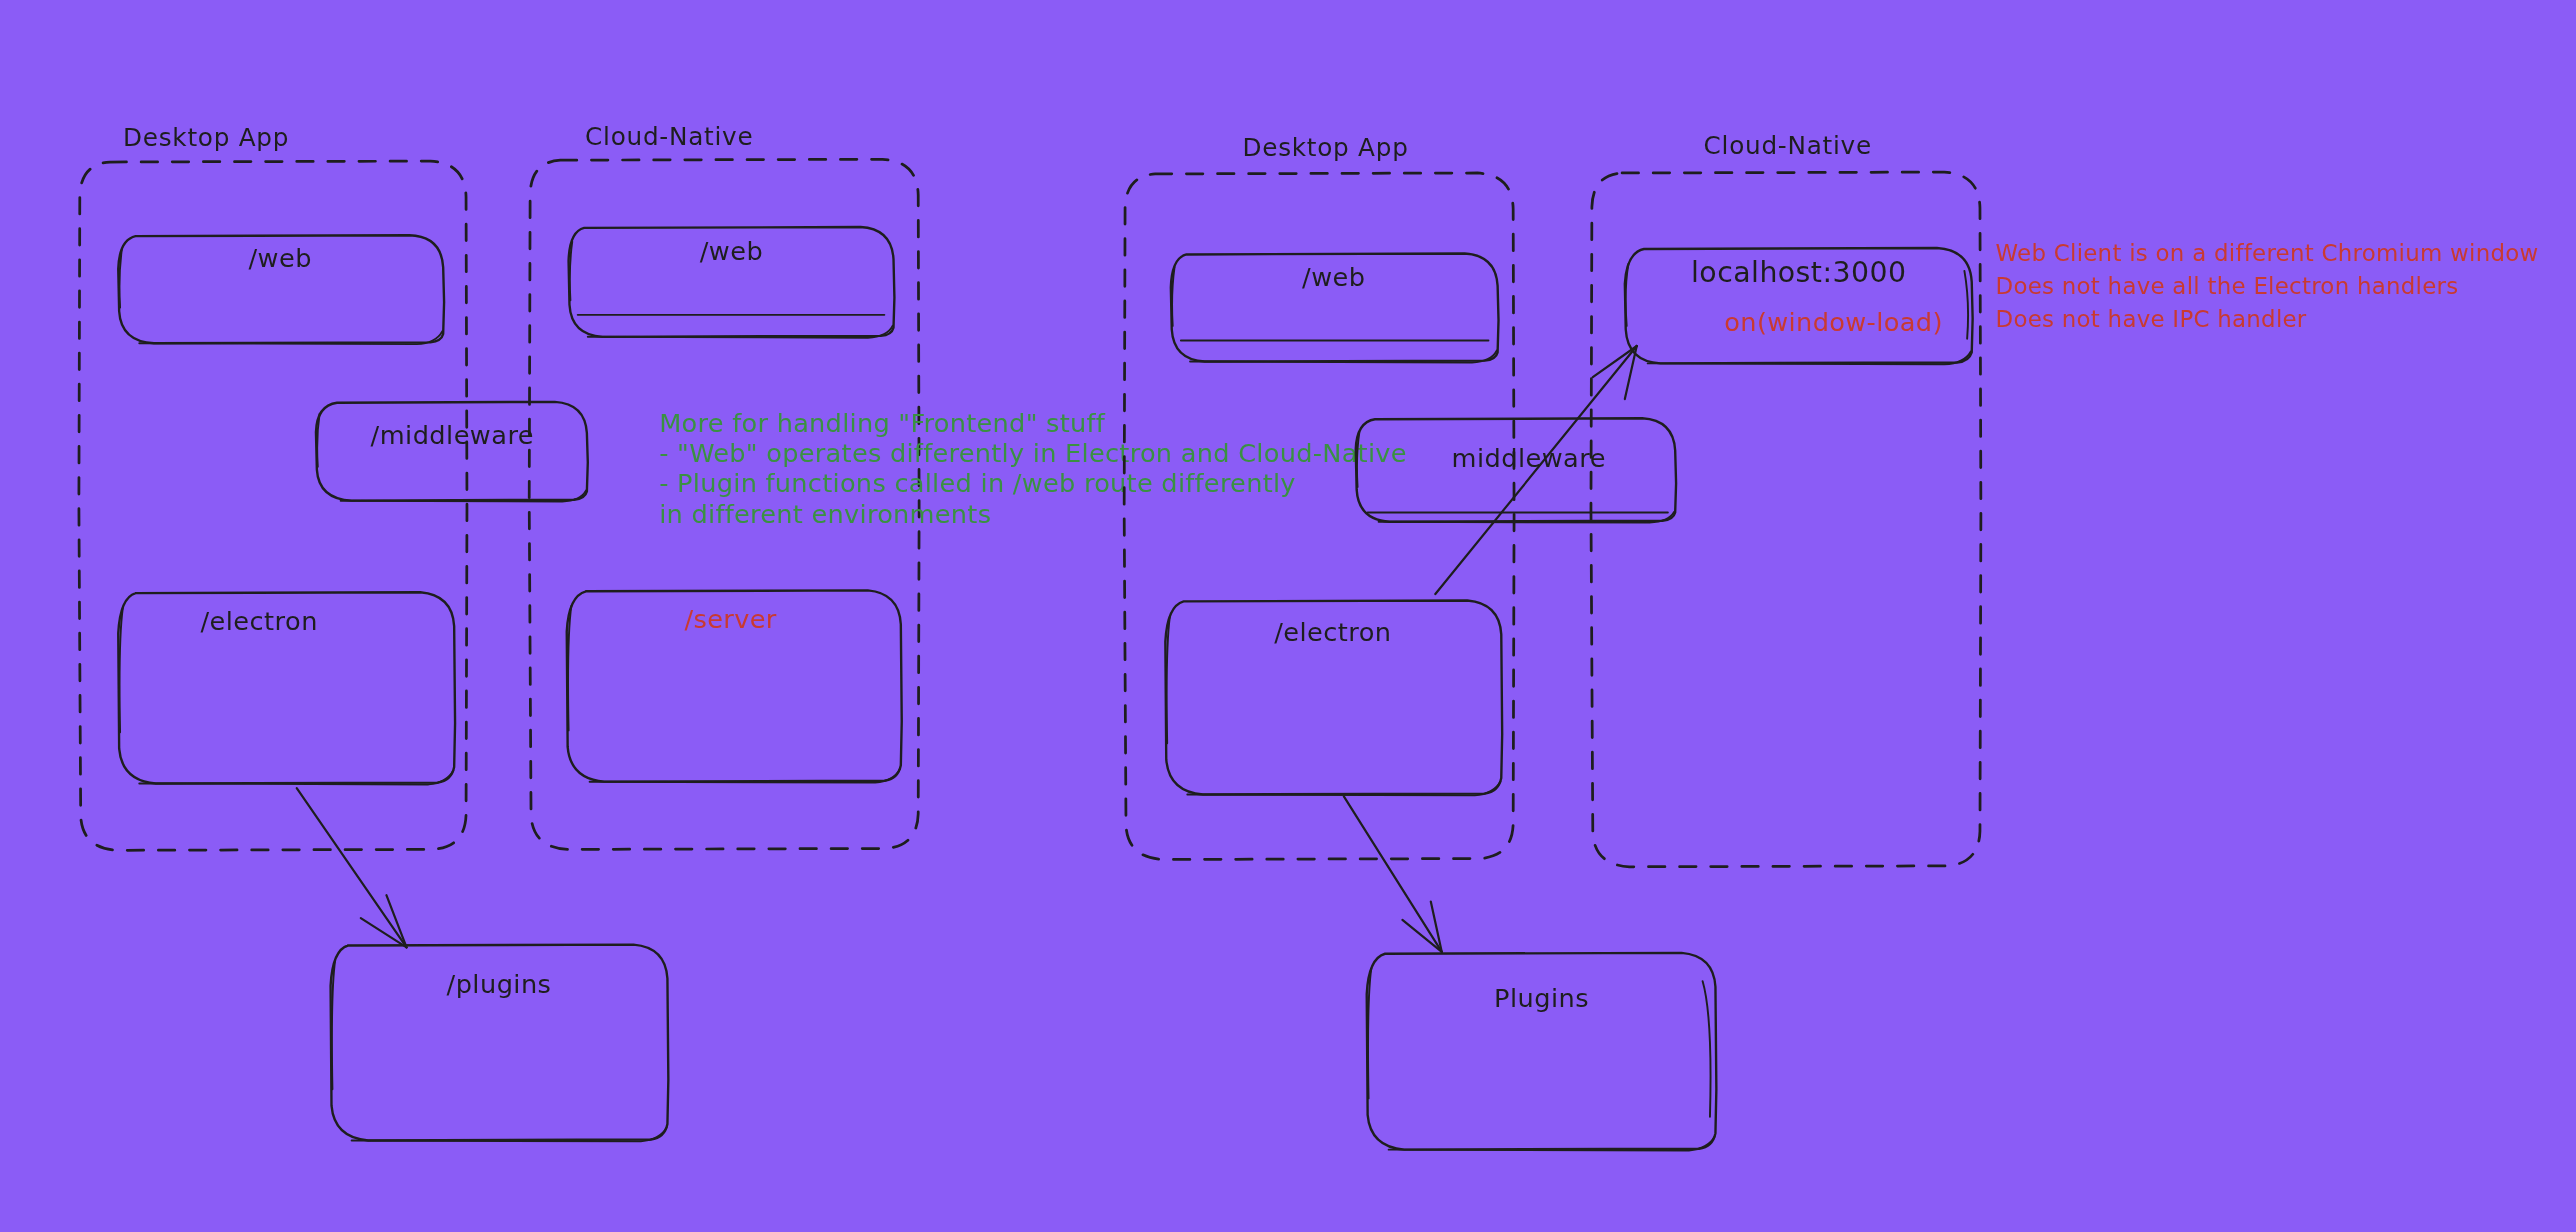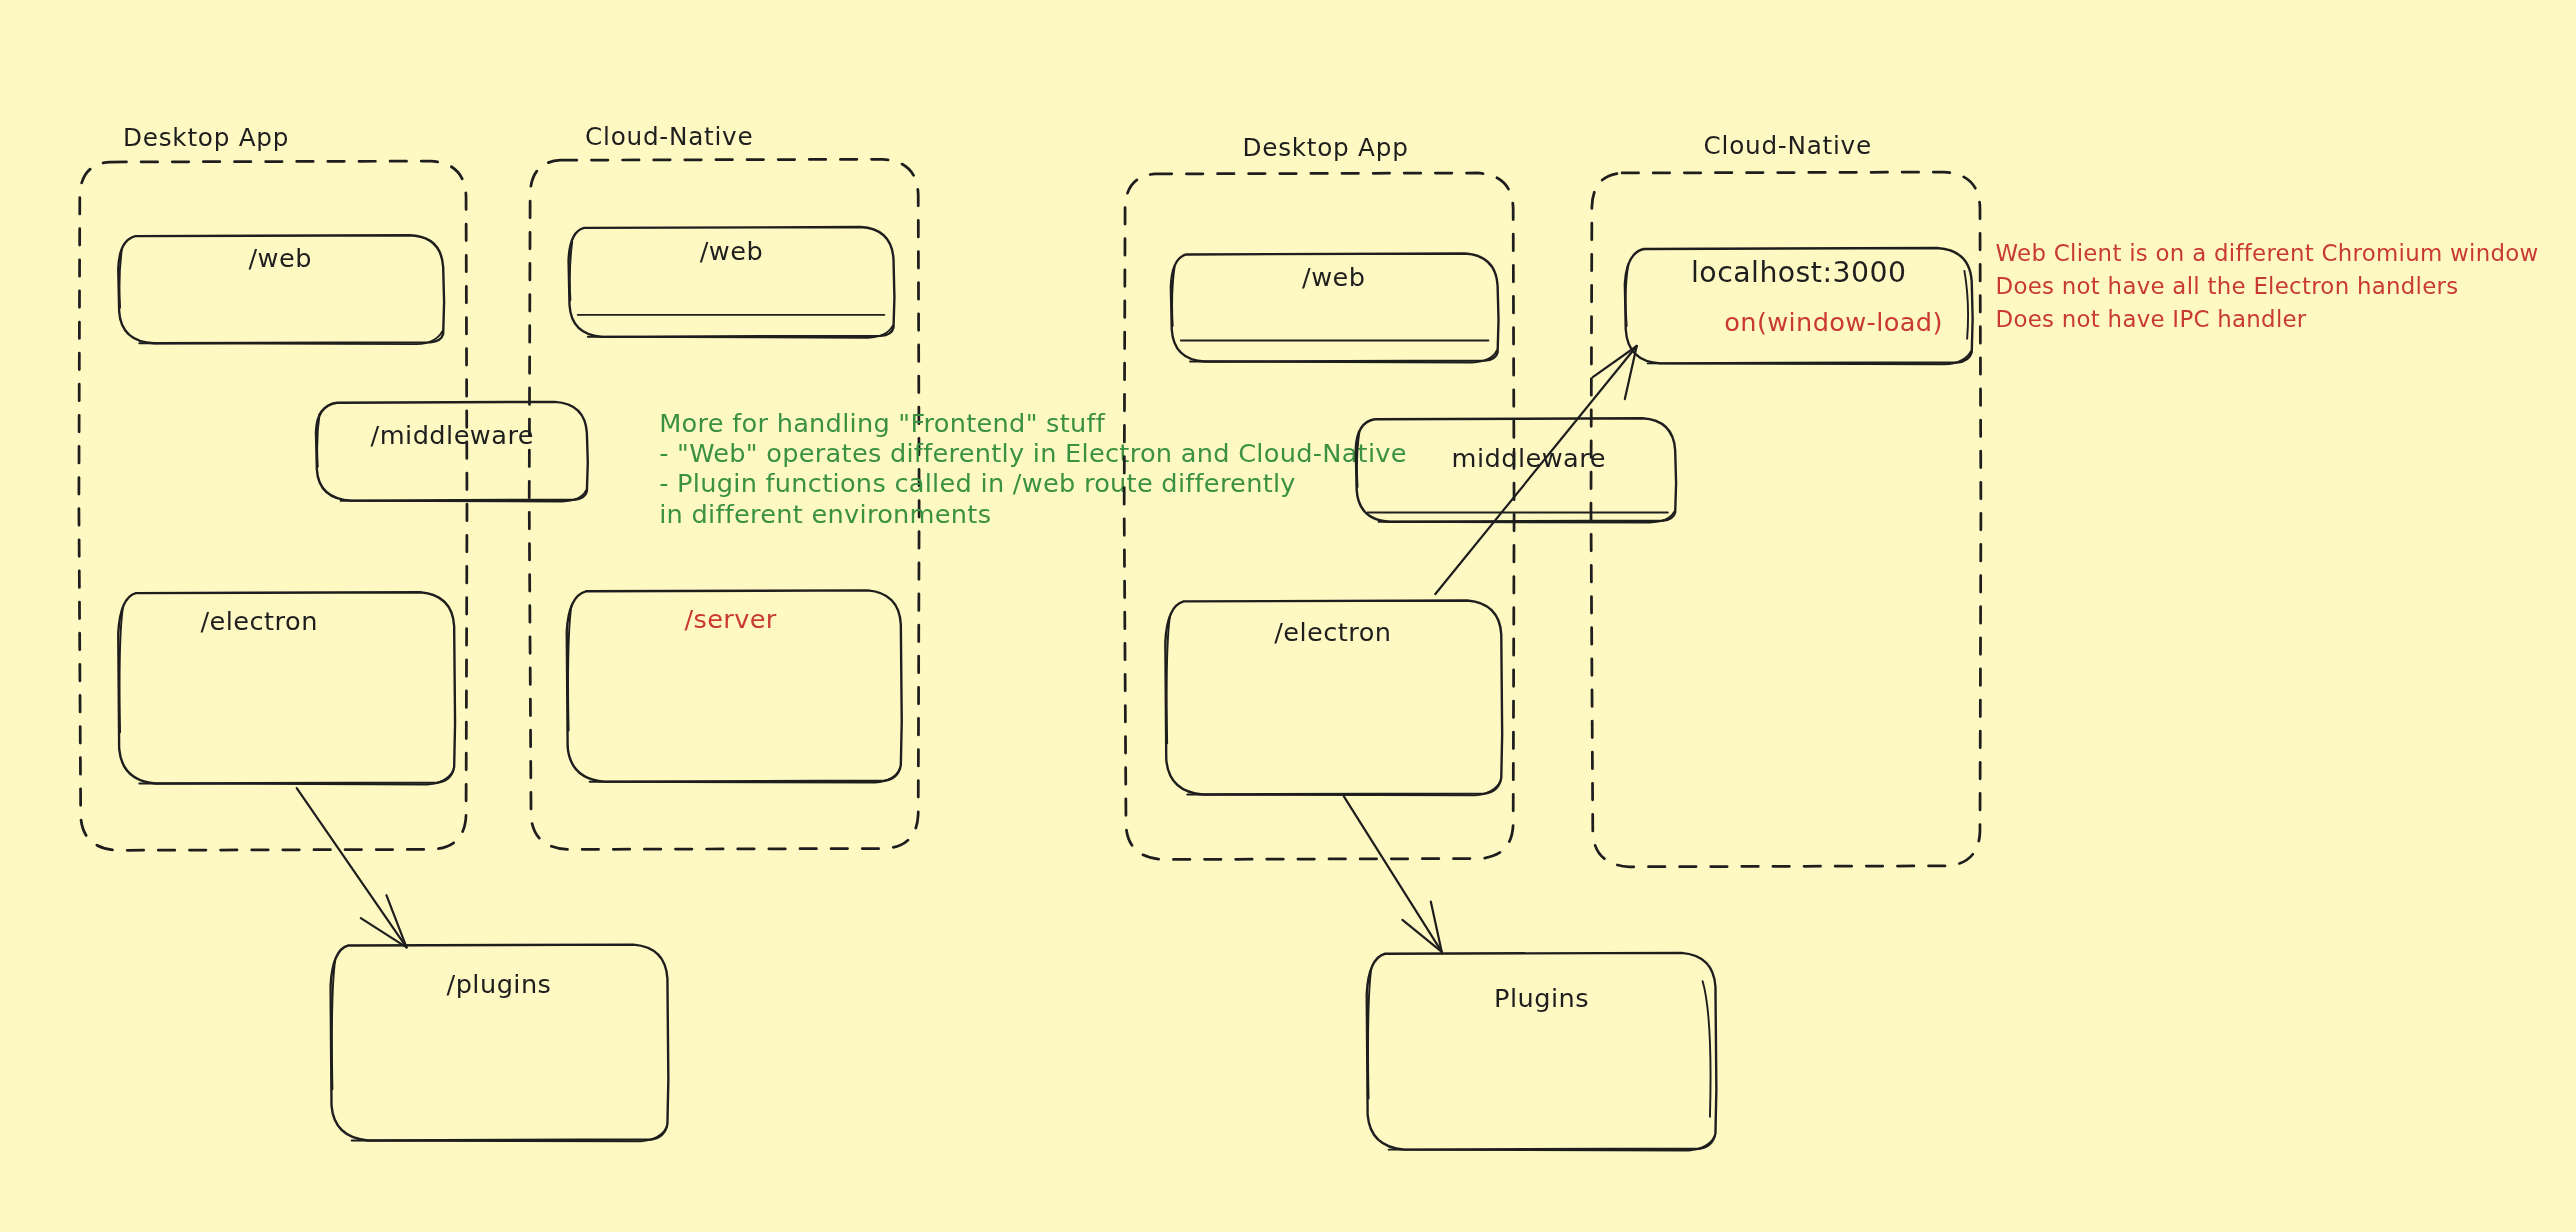--- a/index.html
+++ b/index.html
@@ -8,21 +8,21 @@
     padding: 0;
     background: #ffffff;
   }
   body {
     font-family: "DejaVu Sans", sans-serif;
   }
   #canvas-wrap {
     position: relative;
     width: 2576px;
     height: 1232px;
-    background: #fef9c3;
+    background: #8b5cf6;
     overflow: hidden;
   }
   svg.diagram {
     position: absolute;
     inset: 0;
     width: 2576px;
     height: 1232px;
     display: block;
   }
   .sketch-stroke {

